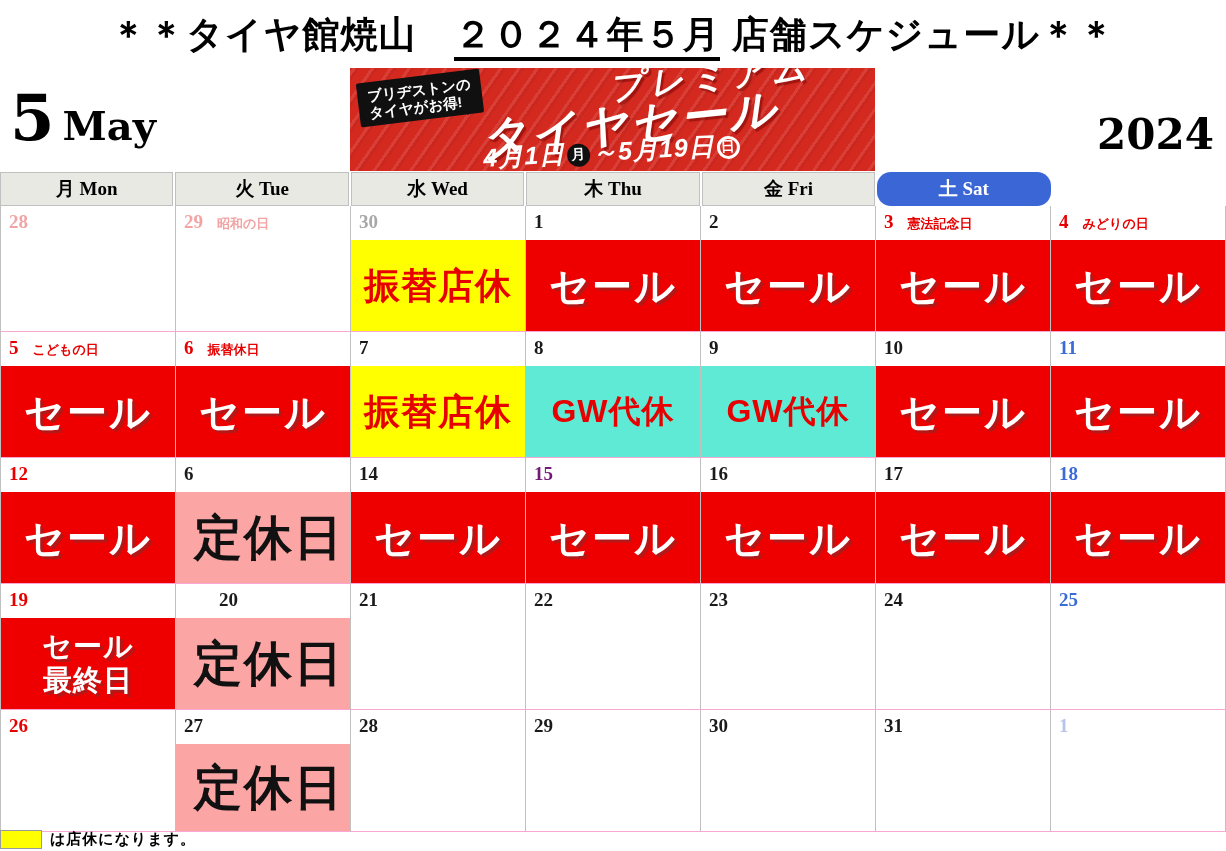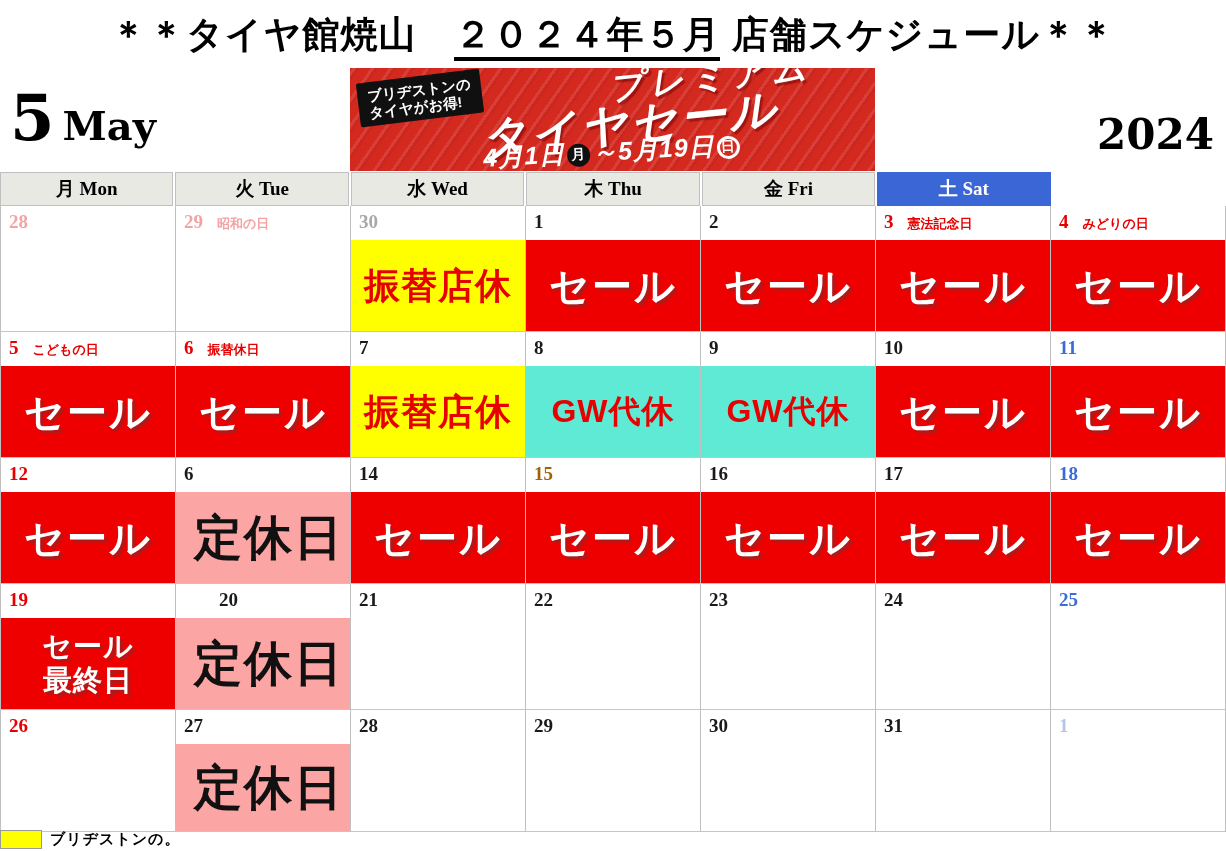--- a/index.html
+++ b/index.html
@@ -65,21 +65,21 @@
   .header-row{
     position:absolute;top:172px;left:0;width:1226px;height:34px;
     display:grid;grid-template-columns:repeat(7,1fr);column-gap:2px;background:#fff;
   }
   .header-cell{
     display:flex;align-items:center;justify-content:center;
     font-family:"Liberation Serif",serif;font-weight:bold;font-size:19px;box-sizing:border-box;
   }
   .hd-sun{background:#EE0000;color:#fff;}
   .hd-weekday{background:#E9E9E4;color:#000;border:1px solid #C0C0C0;}
-  .hd-sat{background:#3A66D6;color:#fff;}
+  .hd-sat{background:#3A66D6;color:#fff;border-radius:14px;}
   
   .grid{
     position:absolute;top:206px;left:0;width:1226px;
     display:grid;grid-template-columns:repeat(7,1fr);
     grid-template-rows:repeat(4,126px) 122px;
     border-left:1px solid #C0C0C0;box-sizing:border-box;
   }
   .cell{
     position:relative;background:#fff;box-sizing:border-box;
     border-right:1px solid #C0C0C0;border-bottom:1px solid #f9a8d4;
@@ -287,21 +287,21 @@
     <div class="cell">
       <div class="date-line">
         <span style="color: rgb(26, 26, 26);">14</span>
       </div>
       <div class="event ev-sale">
         <div>セール</div>
       </div>
     </div>
     <div class="cell">
       <div class="date-line">
-        <span style="color: #a16207;">15</span>
+        <span style="color: #701a75;">15</span>
       </div>
       <div class="event ev-sale">
         <div>セール</div>
       </div>
     </div>
     <div class="cell">
       <div class="date-line">
         <span style="color: rgb(26, 26, 26);">16</span>
       </div>
       <div class="event ev-sale">
@@ -401,14 +401,14 @@
     </div>
     <div class="cell">
       <div class="date-line">
         <span style="color: rgb(180, 196, 234);">1</span>
       </div>
     </div>
   </div>
 
 <div class="legend">
   <span class="legend-swatch"></span>
-  <span class="legend-text">ブリヂストンの。</span>
+  <span class="legend-text">は店休になります。</span>
 </div>
 
 </body></html>

